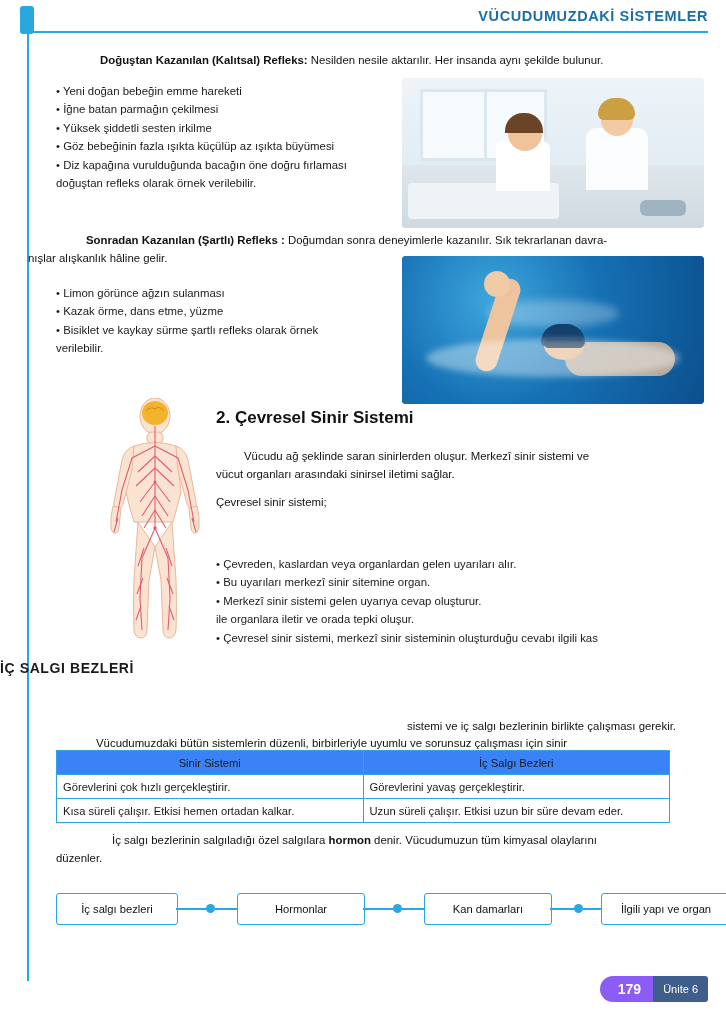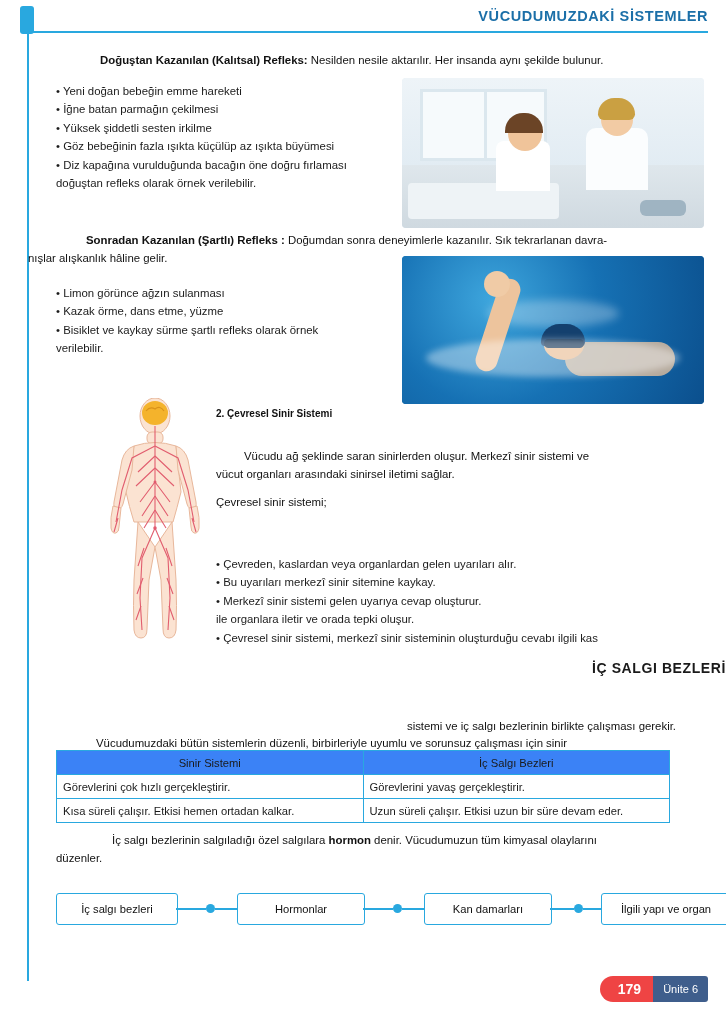--- a/index.html
+++ b/index.html
@@ -193,29 +193,29 @@
     position: absolute;
     left: 96px;
     top: 398px;
     width: 118px;
     height: 244px;
   }
 
   
   .h-sec {
     position: absolute;
-    font-size: 10px;
+    font-size: 17px;
     font-weight: bold;
     color: #111;
   }
   .h-center {
     position: absolute;
     width: 726px;
     left: 0;
-    text-align: right;
+    text-align: left;
     font-size: 14px;
     font-weight: bold;
     letter-spacing: 0.6px;
   }
 
   
   .table {
     position: absolute;
     left: 56px;
     top: 750px;
@@ -274,21 +274,21 @@
   
   .footer {
     position: absolute;
     right: 18px;
     bottom: 22px;
     height: 26px;
     display: flex;
     align-items: stretch;
   }
   .footer-num {
-    background: #ef4444;
+    background: #8b5cf6;
     color: #ffffff;
     font-size: 14px;
     font-weight: bold;
     border-radius: 13px 0 0 13px;
     padding: 0 12px 0 18px;
     display: flex;
     align-items: center;
   }
   .footer-unit {
     background: #3f5e8c;
@@ -409,21 +409,21 @@
 
   <div class="para" style="left:216px; top:448px; width:464px;">
     <span style="display:inline-block; width:28px;"></span><span>Vücudu ağ şeklinde saran sinirlerden oluşur. Merkezî sinir sistemi ve</span>
   </div>
   <div class="para" style="left:216px; top:466px; width:464px;">vücut organları arasındaki sinirsel iletimi sağlar.</div>
 
   <div class="para" style="left:216px; top:494px; width:464px;">Çevresel sinir sistemi;</div>
 
   <div class="bullets" style="left:216px; top:555px; width:466px;">
     <div>• Çevreden, kaslardan veya organlardan gelen uyarıları alır.</div>
-    <div>• Bu uyarıları merkezî sinir sitemine kaykay.</div>
+    <div>• Bu uyarıları merkezî sinir sitemine organ.</div>
     <div>• Merkezî sinir sistemi gelen uyarıya cevap oluşturur.</div>
     <div>ile organlara iletir ve orada tepki oluşur.</div>
     <div>• Çevresel sinir sistemi, merkezî sinir sisteminin oluşturduğu cevabı ilgili kas</div>
   </div>
 
   <div class="h-center" style="top:660px;">İÇ SALGI BEZLERİ</div>
 
   <div class="para" style="left:56px; top:700px; width:620px;margin-top:35px;">
     <span style="display:inline-block; width:40px;"></span><span>Vücudumuzdaki bütün sistemlerin düzenli, birbirleriyle uyumlu ve sorunsuz çalışması için sinir</span>
   </div>

